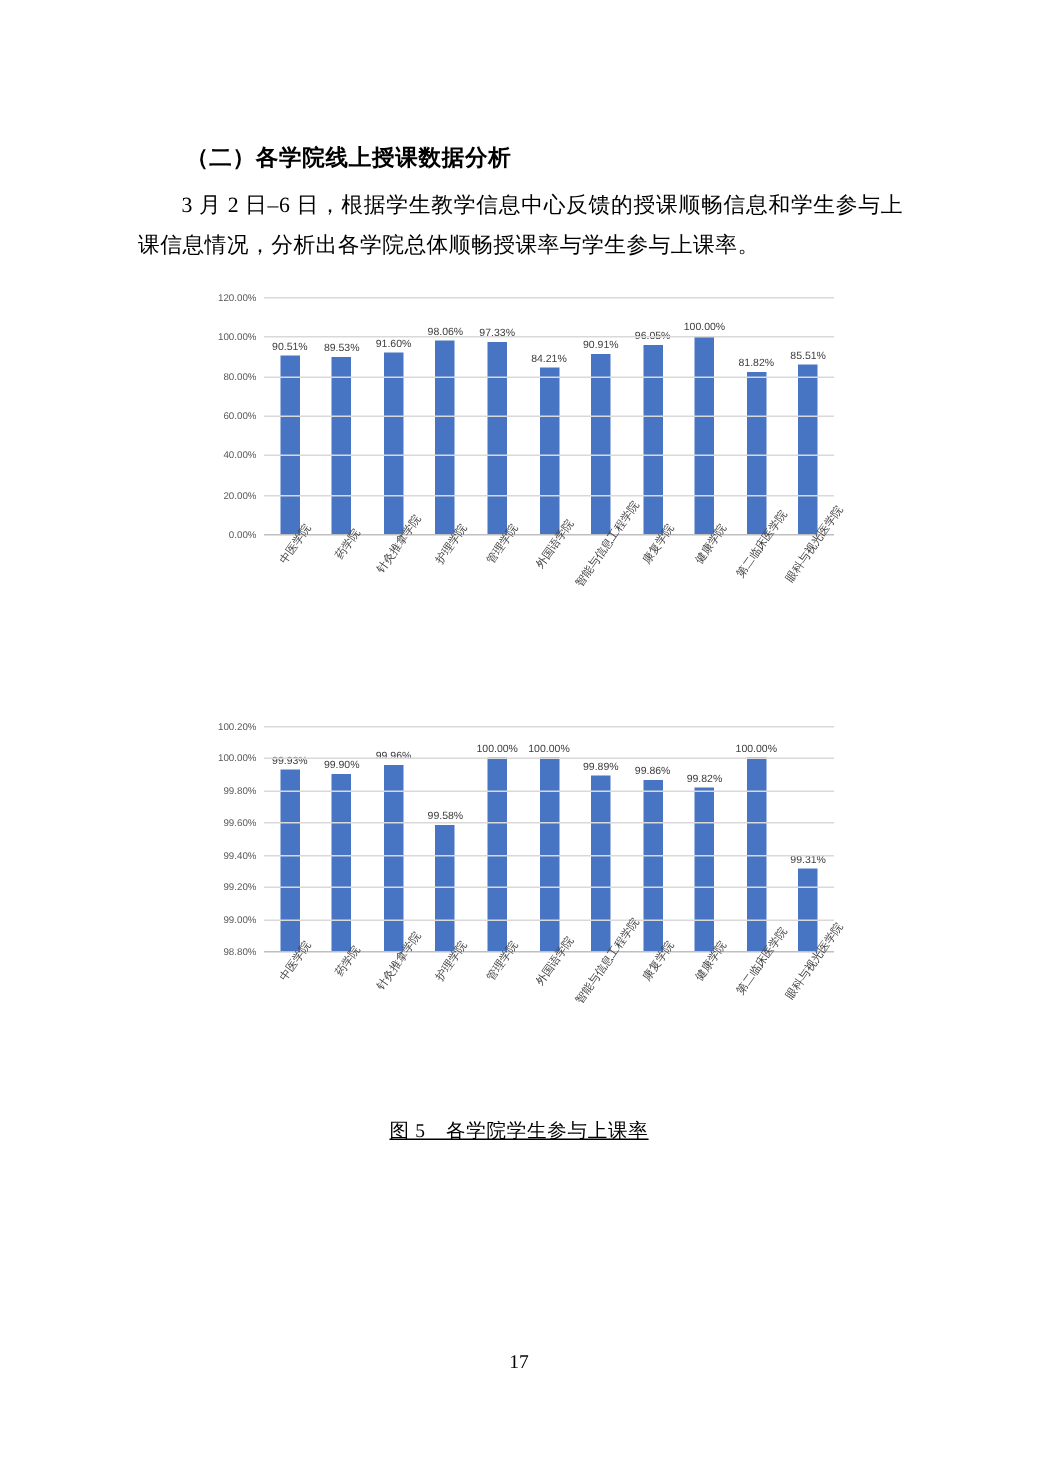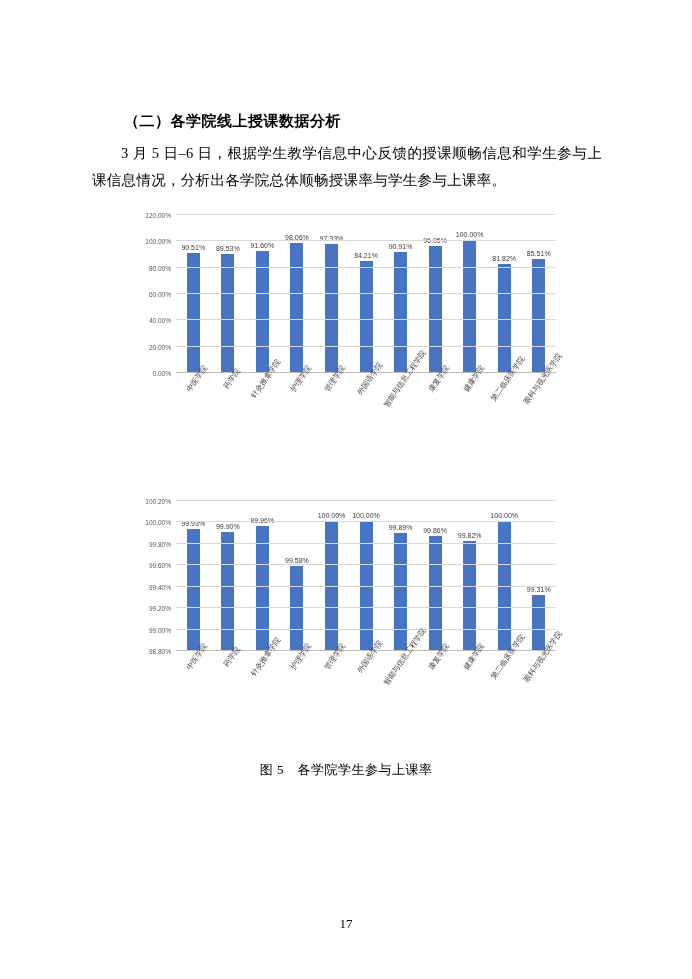--- a/index.html
+++ b/index.html
@@ -13,21 +13,20 @@
     font-family: "Liberation Serif", "DejaVu Serif", serif;
     color: #000000;
     position: relative;
     overflow: hidden;
   }
   .page {
     position: absolute;
     left: 0; top: 0;
     width: 692px;
     height: 689px;
-    margin-top: 16px;
   }
   .heading {
     position: absolute;
     left: 124px;
     top: 96px;
     font-size: 15px;
     font-weight: bold;
     letter-spacing: 0.5px;
   }
   .para {
@@ -143,39 +142,39 @@
 
   .figcaption {
     position: absolute;
     width: 692px;
     left: 0;
     text-align: center;
     font-size: 13px;
     letter-spacing: 0.5px;
   }
   #cap1 { top: 455px; }
-  #cap2 { top: 745px; }
+  #cap2 { top: 745px; text-decoration: underline; }
 
   .pagenum {
     position: absolute;
     width: 692px;
     left: 0;
     top: 900px;
     text-align: center;
     font-size: 13px;
   }
 </style>
 </head>
 <body>
 
 <div class="page">
 
   <div class="heading">（二）各学院线上授课数据分析</div>
 
-  <div class="para">3 月 5 日–6 日，根据学生教学信息中心反馈的授课顺畅信息和学生参与上课信息情况，分析出各学院总体顺畅授课率与学生参与上课率。</div>
+  <div class="para">3 月 2 日–6 日，根据学生教学信息中心反馈的授课顺畅信息和学生参与上课信息情况，分析出各学院总体顺畅授课率与学生参与上课率。</div>
 
   <div class="chart" id="chart1">
     <div class="plot" id="plot1">
       <div class="bars" id="bars1">
           <div class="barwrap">
             <div class="bar" style="height: 119.171px;"></div>
             <div class="dlabel" style="bottom: 121.171px;">90.51%</div>
           </div>
           <div class="barwrap">
             <div class="bar" style="height: 117.881px;"></div>

